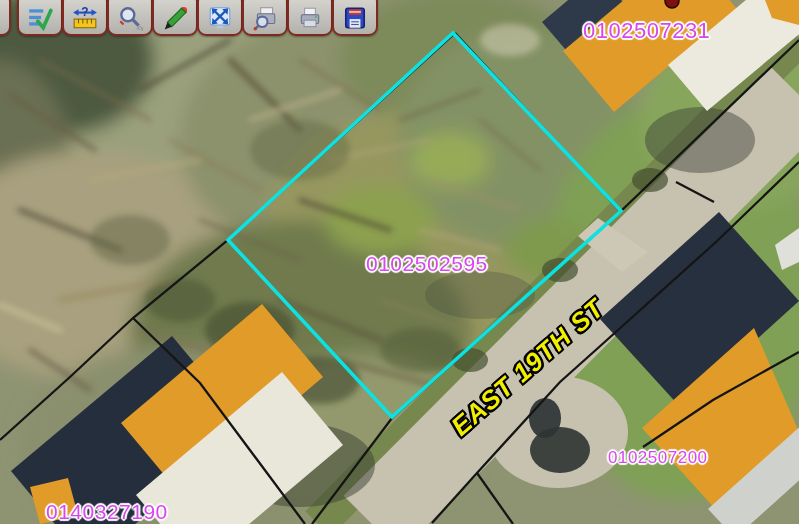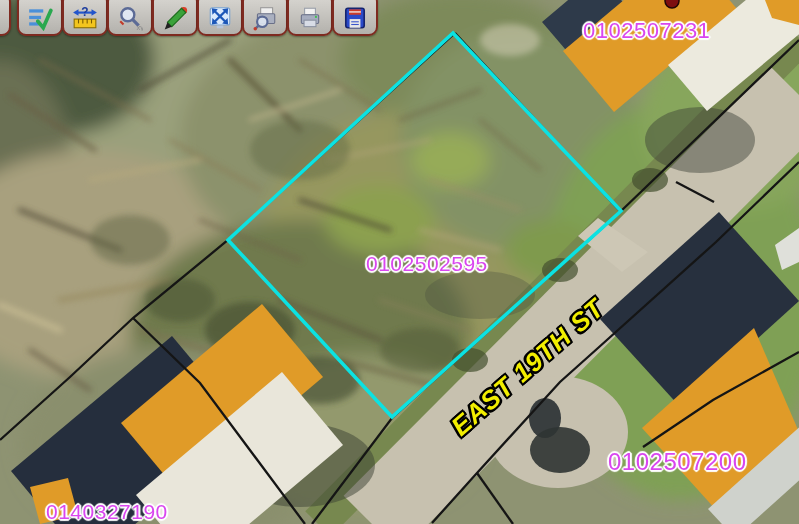--- a/index.html
+++ b/index.html
@@ -23,21 +23,21 @@
   
   .parcel-label{
     position:absolute;z-index:20;color:#d946ef;font-weight:normal;font-size:21px;
     letter-spacing:.5px;white-space:nowrap;
     text-shadow:-2px 0 1px #fff,2px 0 1px #fff,0 -2px 1px #fff,0 2px 1px #fff,
                 -1px -1px 1px #fff,1px -1px 1px #fff,-1px 1px 1px #fff,1px 1px 1px #fff;
   }
   .pl-231{left:583px;top:18px;font-size:22px;}
   .pl-595{left:366px;top:210px;margin-top:42px;}
   .pl-590{left:46px;top:500px;}
-  .pl-200{left:608px;top:448px;font-size:24px;}
+  .pl-200{left:608px;top:448px;font-size:17px;}
   .street-label{
     position:absolute;left:403px;top:352px;width:250px;z-index:20;
     text-align:center;transform:rotate(-41deg);
     color:#f2ee00;font-size:26px;font-weight:bold;font-style:italic;letter-spacing:1px;
     white-space:nowrap;
     text-shadow:-2px 0 0 #000,2px 0 0 #000,0 -2px 0 #000,0 2px 0 #000,
                 -2px -2px 0 #000,2px -2px 0 #000,-2px 2px 0 #000,2px 2px 0 #000;
   }
 </style>
 </head>

